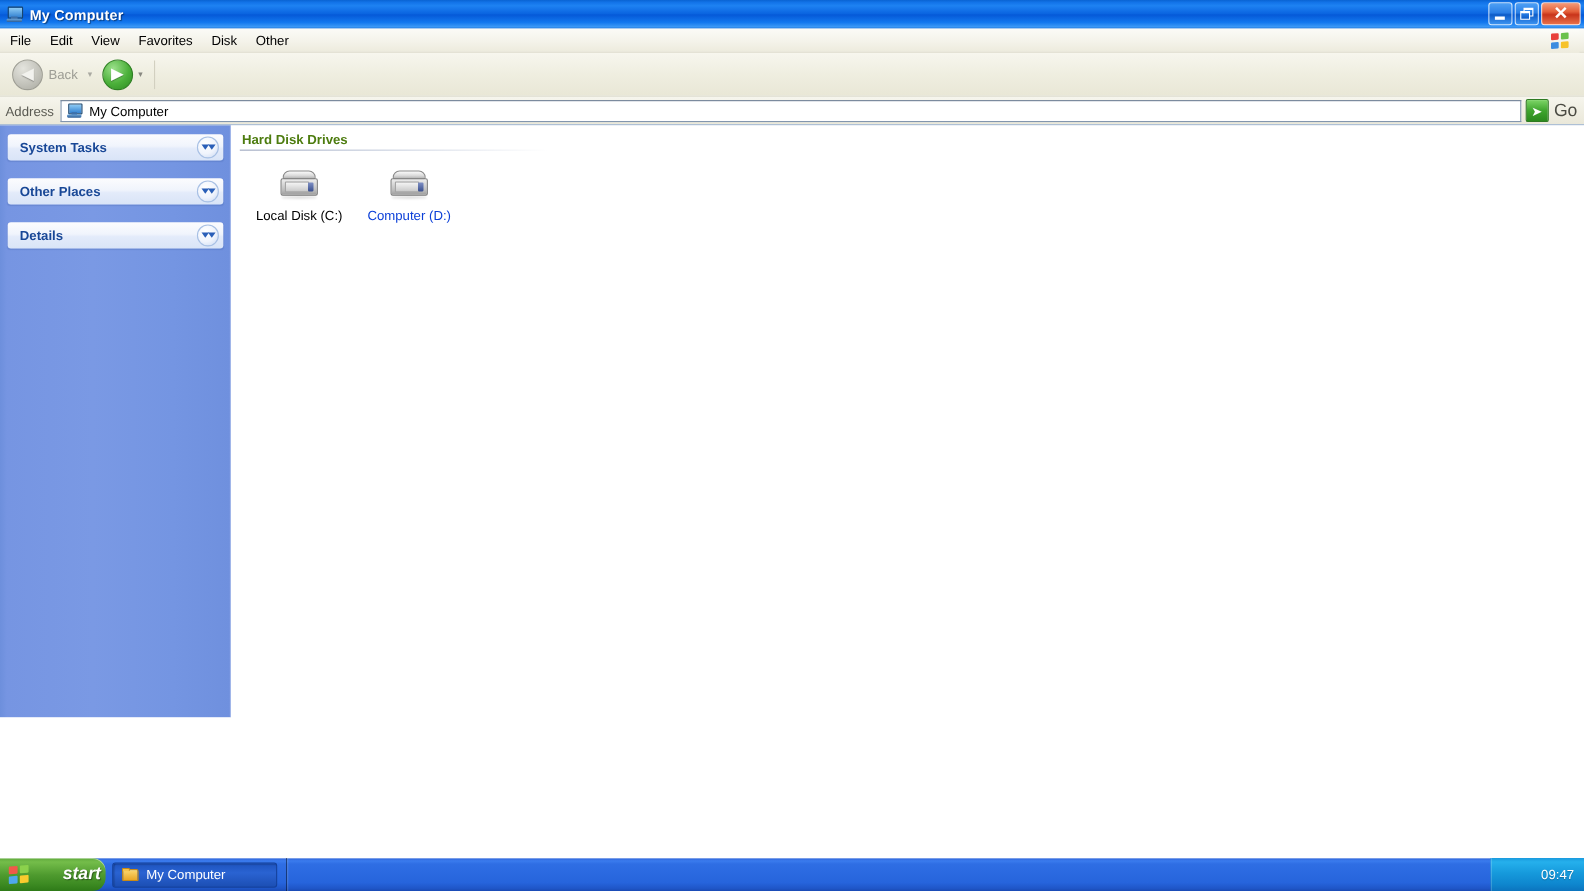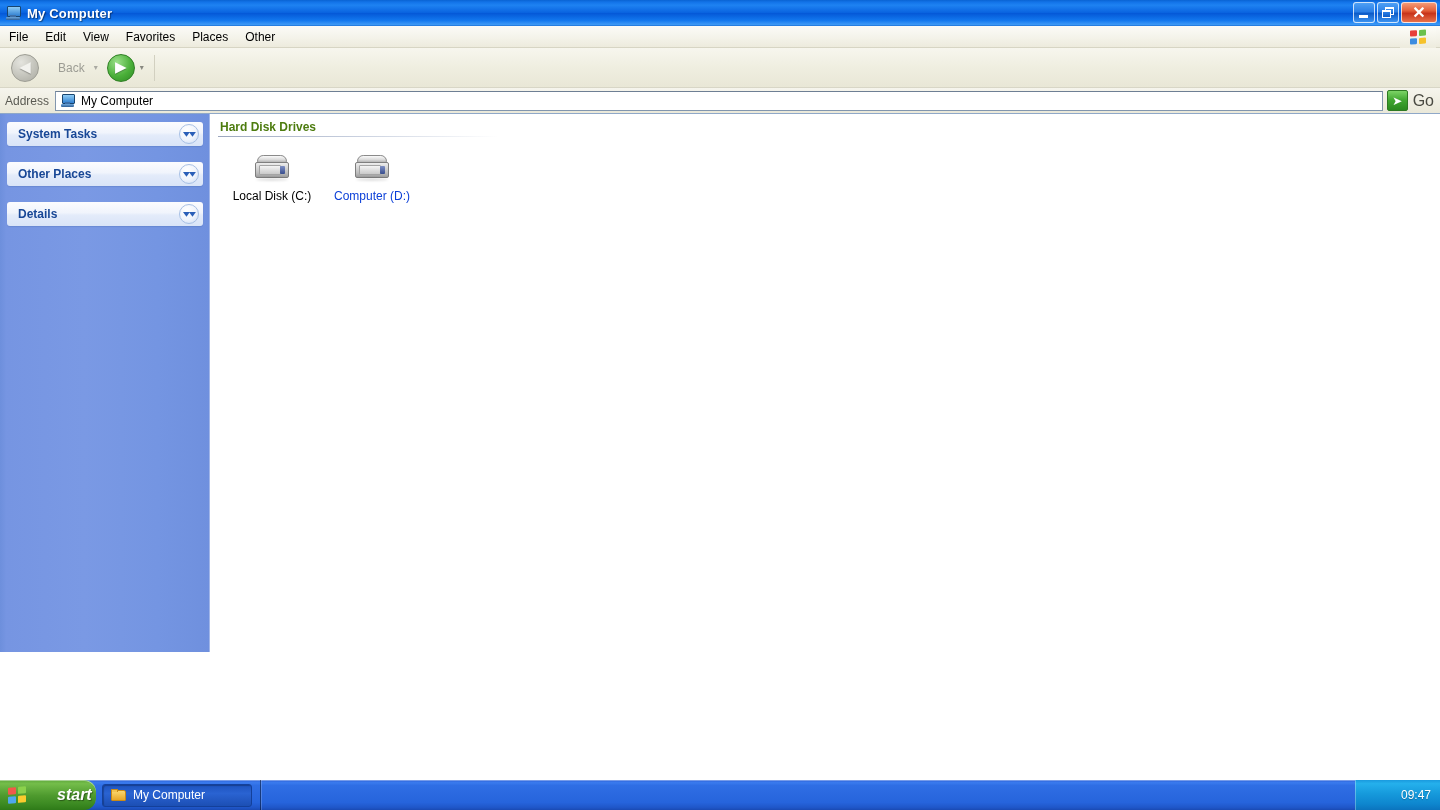--- a/index.html
+++ b/index.html
@@ -163,21 +163,21 @@
     border: 1px solid #2F7F24;
   }
   .arrow-glyph {
     color: #fff; font-size: 15px; line-height: 1;
     font-family: "DejaVu Sans", sans-serif;
     text-shadow: 0 1px 1px rgba(0,0,0,0.3);
   }
   .arrow-circle.back .arrow-glyph { color: #F2F2EE; }
   .nav-label {
     font-size: 12px; color: #9C9C94;
-    margin-left: 19px; margin-right: 4px;
+    margin-left: 5px; margin-right: 4px;
   }
   .nav-caret {
     font-size: 8px; color: #AAAAA2;
     margin: 0 6px 0 2px;
   }
   .nav-caret.active { color:#888880; }
   .tb-sep {
     width: 1px; height: 26px;
     background: #D2D0C0;
     margin: 0 4px;
@@ -492,21 +492,21 @@
         <div class="glyph-close">✕</div>
       </div>
     </div>
   </div>
 
   <div class="menubar">
     <div class="menu-item">File</div>
     <div class="menu-item">Edit</div>
     <div class="menu-item">View</div>
     <div class="menu-item">Favorites</div>
-    <div class="menu-item">Places</div>
+    <div class="menu-item">Disk</div>
     <div class="menu-item">Other</div>
     <div class="menu-flag">
       <div class="flag">
           <span class="q1"></span>
           <span class="q2"></span>
           <span class="q3"></span>
           <span class="q4"></span>
         </div>
     </div>
   </div>

